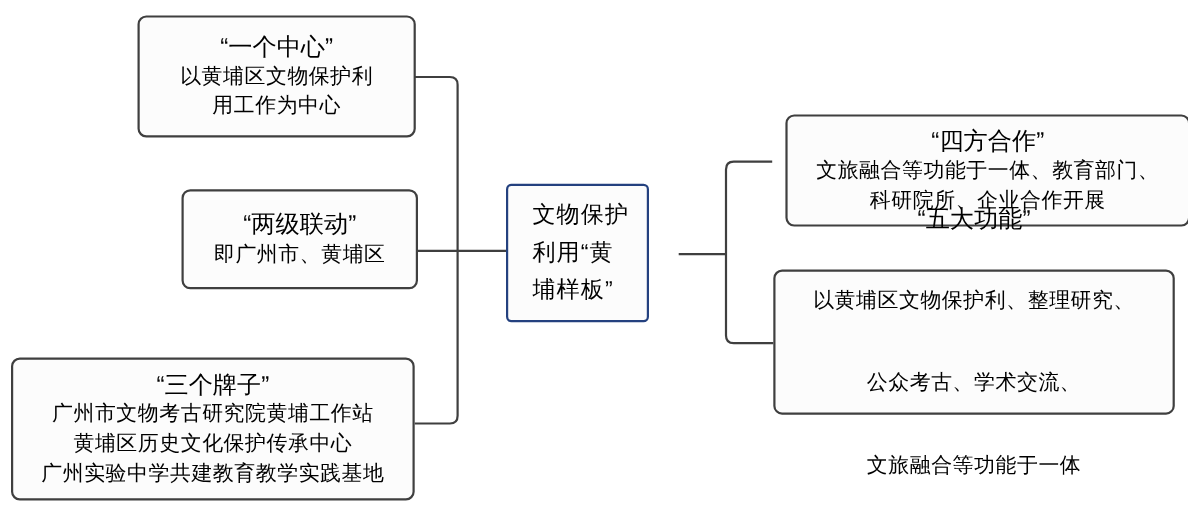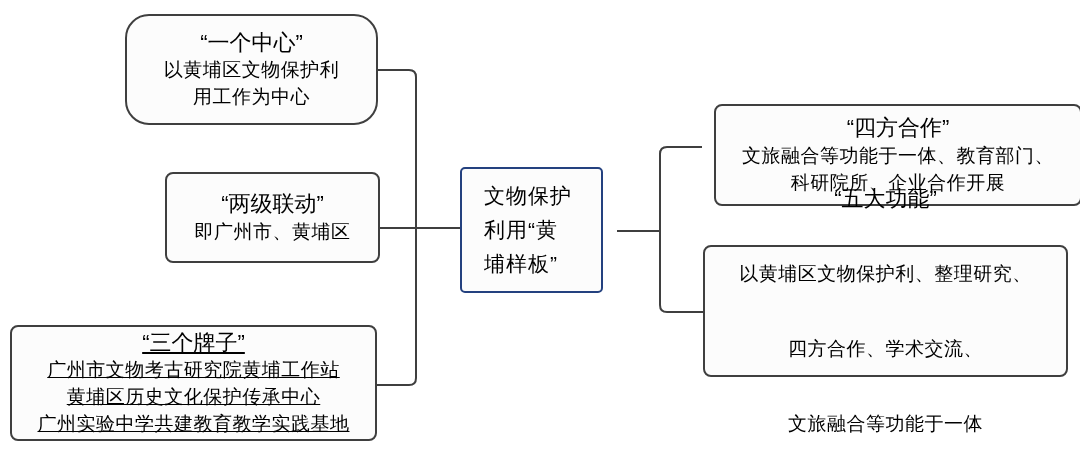--- a/index.html
+++ b/index.html
@@ -48,29 +48,29 @@
     font-size: 22px;
     line-height: 1.35;
     white-space: nowrap;
   }
   .node .line {
     font-size: 19px;
     letter-spacing: 0.5px;
     white-space: nowrap;
   }
   
-  #node-one-center   { left: 125px; top: 14px;  width: 253px; height: 111px; border-radius: 24px; }
+  #node-one-center   { left: 125px; top: 14px;  width: 253px; height: 111px; }
   #node-two-level    { left: 165px; top: 172px; width: 215px; height: 91px; }
-  #node-three-plaques{ left: 10px;  top: 325px; width: 367px; height: 116px; text-decoration: underline; }
+  #node-three-plaques{ left: 10px;  top: 325px; width: 367px; height: 130px; }
   
   #node-four-party   { left: 702px; top: 104px;  width: 368px; height: 102px; margin-left: 12px; }
   #node-five-functions{ left: 703px; top: 245px; width: 365px; height: 132px; gap: 48px; }
   
   #node-center {
-    left: 460px; top: 167px; width: 143px; height: 126px;
+    left: 460px; top: 167px; width: 130px; height: 126px;
     border: 2px solid var(--center-border, #24417f);
     border-radius: 5px;
     align-items: flex-start;
     justify-content: center;
     text-align: left;
     padding-left: 22px;
   }
   #node-center .line {
     font-size: 21px;
     line-height: 1.62;
@@ -119,17 +119,17 @@
 
   <div class="node" id="node-four-party">
     <div class="box-title">“四方合作”</div>
     <div class="line">文旅融合等功能于一体、教育部门、</div>
     <div class="line">科研院所、企业合作开展</div>
   </div>
 
   <div class="node" id="node-five-functions">
     <div class="box-title">“五大功能”</div>
     <div class="line">以黄埔区文物保护利、整理研究、</div>
-    <div class="line">四方合作、学术交流、</div>
+    <div class="line">公众考古、学术交流、</div>
     <div class="line">文旅融合等功能于一体</div>
   </div>
 
 </div>
 
 </body></html>

